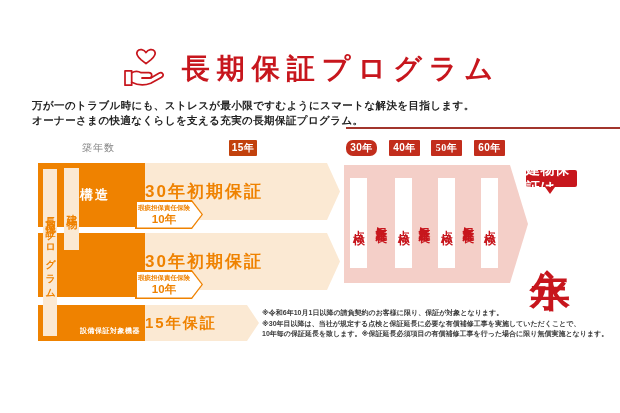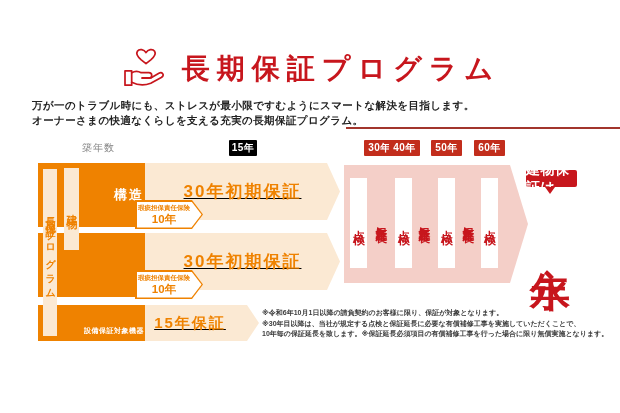--- a/index.html
+++ b/index.html
@@ -10,43 +10,43 @@
   
   .title-wrap{left:0;top:44px;width:620px;height:50px;display:flex;align-items:center;justify-content:center;gap:10px;}
   .main-title{color:#c7161d;font-size:28px;font-weight:bold;letter-spacing:7px;white-space:nowrap;}
   .intro{left:32px;top:98px;color:#222;font-size:10.5px;font-weight:bold;line-height:15px;letter-spacing:.4px;white-space:nowrap;}
   .red-rule{left:346px;top:127px;width:274px;height:2px;background:#a2352c;}
 
   
   .axis-label{left:82px;top:141px;color:#858585;font-size:10px;letter-spacing:1px;}
   .badge{height:16px;display:flex;align-items:center;justify-content:center;color:#fff;
          font-size:10px;font-weight:bold;border-radius:1px;letter-spacing:.5px;}
-  .badge-taupe{left:229px;top:140px;width:28px;background:#000000;}
+  .badge-taupe{left:229px;top:140px;width:28px;background:#c2410c;}
   .badge-red{background:#c22d1c;width:31px;top:140px;}
 
   
   .orow{left:38px;width:107px;background:#ef8200;}
   .row1{top:163px;height:64px;}
   .row2{top:233px;height:64px;}
   .row3{top:305px;height:36px;}
   .vstrip{background:#fbe9d3;display:flex;align-items:center;justify-content:center;}
   .vtext{writing-mode:vertical-rl;text-orientation:upright;color:#ef8200;font-weight:bold;white-space:nowrap;}
   .strip1{left:43px;top:169px;width:14px;height:167px;}
   .strip1 .vtext{font-size:10px;letter-spacing:3.5px;}
   .strip2{left:64px;top:168px;width:15px;height:82px;}
   .strip2 .vtext{font-size:11px;letter-spacing:4px;}
-  .row-label{left:80px;width:64px;color:#fff;font-weight:bold;text-align:right;}
+  .row-label{left:80px;width:64px;color:#fff;font-weight:bold;text-align:left;}
   .lbl1{top:186px;font-size:13px;letter-spacing:2px;}
   .lbl2{top:256px;font-size:13px;letter-spacing:2px;}
   .lbl3a{top:311px;font-size:12px;letter-spacing:1px;}
   .lbl3b{top:326px;font-size:7px;letter-spacing:.5px;}
 
   
   .cream-arrow{background:#fbe9d3;clip-path:polygon(0 0,calc(100% - 13px) 0,100% 50%,calc(100% - 13px) 100%,0 100%);
-               display:flex;align-items:center;justify-content:center;text-decoration:underline;}
+               display:flex;align-items:center;justify-content:flex-start;}
   .warr-arrow{left:145px;width:195px;height:57px;}
   .wa1{top:163px;} .wa2{top:233px;}
   .warr-text{color:#ef8200;font-size:17px;font-weight:bold;letter-spacing:2px;}
   .equip-arrow{left:145px;top:305px;width:114px;height:36px;
                clip-path:polygon(0 0,calc(100% - 12px) 0,100% 50%,calc(100% - 12px) 100%,0 100%);}
   .equip-text{color:#ef8200;font-size:15px;font-weight:bold;letter-spacing:2px;margin-right:24px;}
 
   
   .pennant{left:135px;width:68px;height:29px;}
   .pn1{top:200px;} .pn2{top:270px;}
@@ -98,23 +98,23 @@
 
   <div class="abs intro">
     <div>万が一のトラブル時にも、ストレスが最小限ですむようにスマートな解決を目指します。</div>
     <div>オーナーさまの快適なくらしを支える充実の長期保証プログラム。</div>
   </div>
 
   <div class="abs red-rule"></div>
 
   <div class="abs axis-label">築年数</div>
   <div class="abs badge badge-taupe">15年</div>
-  <div class="abs badge badge-red" style="left:364px;">30年</div>
+  <div class="abs badge badge-red" style="left:346px;border-radius:7px;">30年</div>
   <div class="abs badge badge-red" style="left:389px;">40年</div>
-  <div class="abs badge badge-red" style="left:431px;">50年</div>
+  <div class="abs badge badge-red" style="left:431px;font-family:Liberation Serif, serif;">50年</div>
   <div class="abs badge badge-red" style="left:474px;">60年</div>
 
   <div class="abs orow row1"></div>
   <div class="abs orow row2"></div>
   <div class="abs orow row3"></div>
 
   <div class="abs vstrip strip1">
     <span class="vtext">長期保証プログラム</span>
   </div>
   <div class="abs vstrip strip2">

